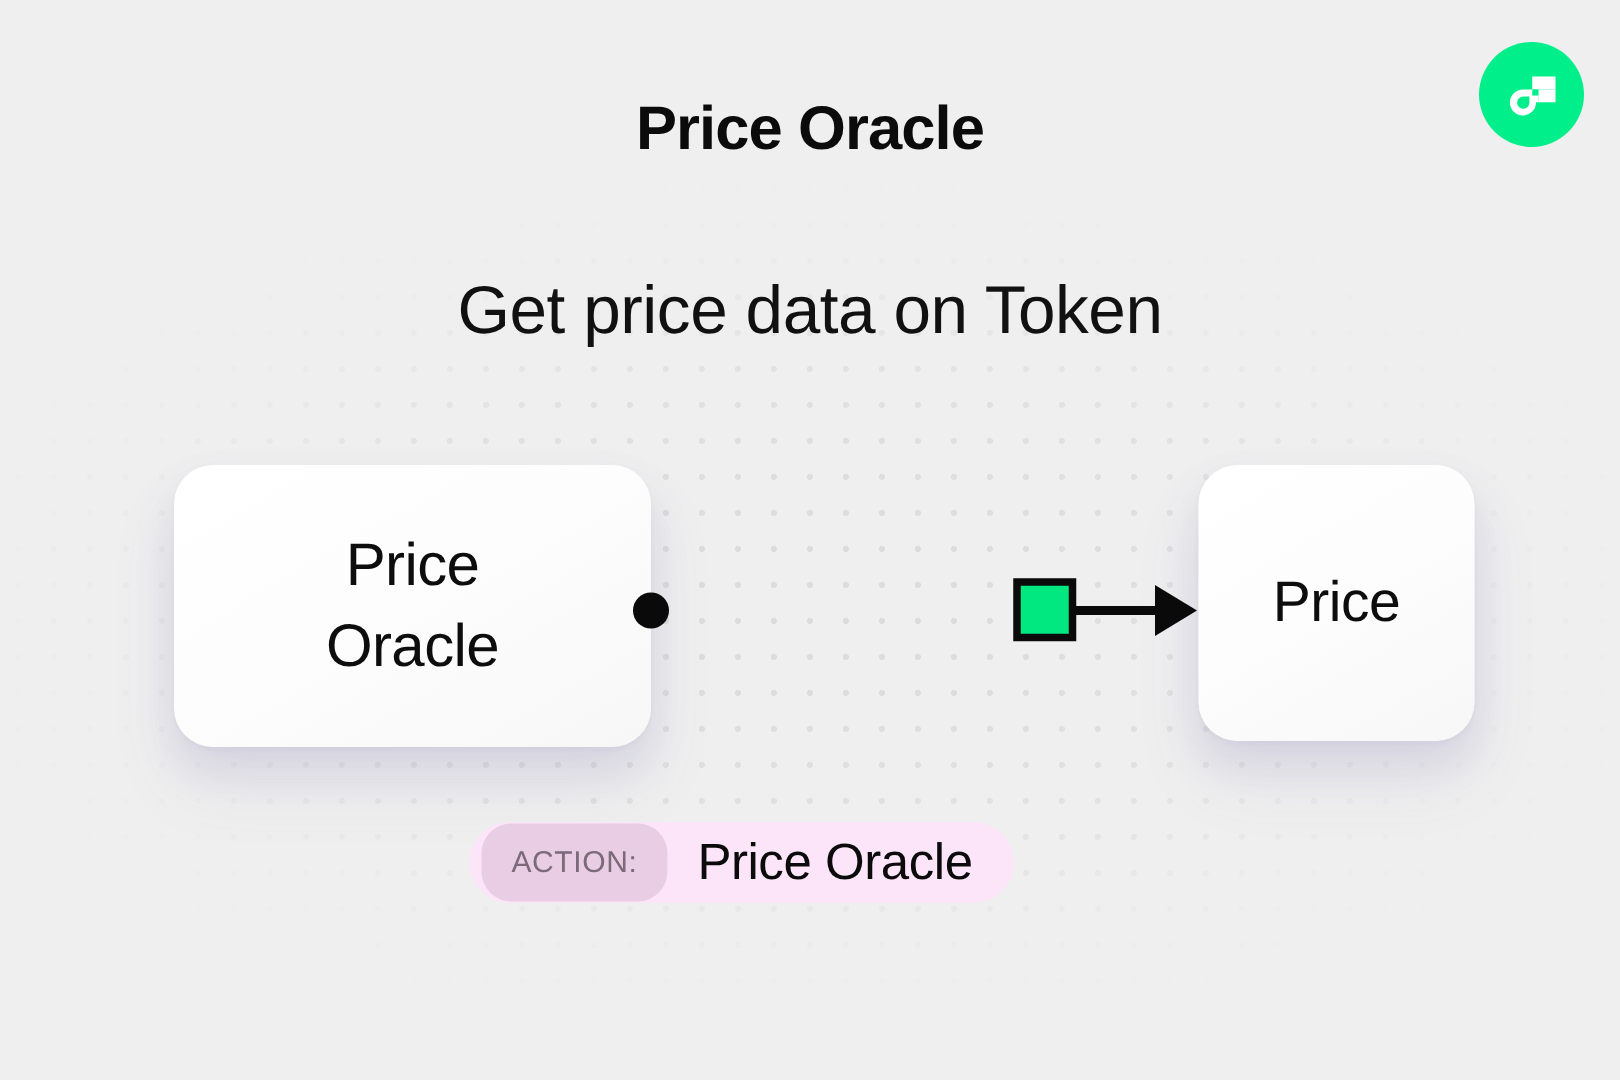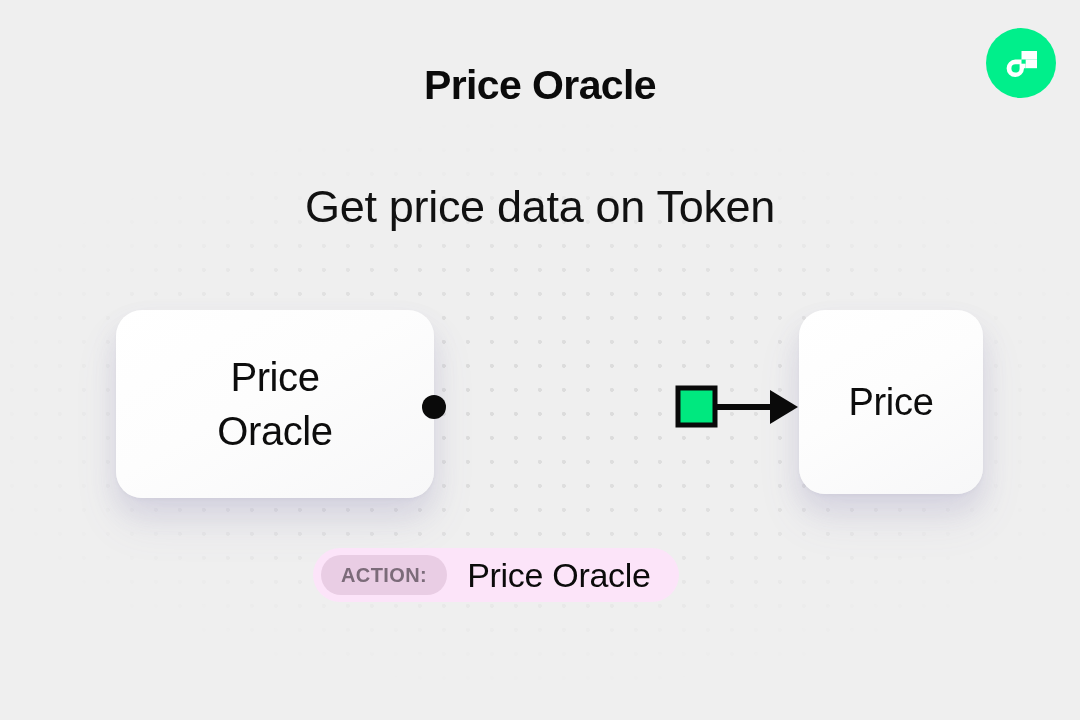--- a/index.html
+++ b/index.html
@@ -126,27 +126,27 @@
     display: flex;
     align-items: center;
     background: #fce4f9;
     border-radius: 27px;
     padding: 0 28px 0 8px;
   }
   #action-badge-tag {
     display: flex;
     align-items: center;
     justify-content: center;
-    height: 40px;
+    height: 52px;
     padding: 0 20px;
     border-radius: 20px;
     background: #e9cde4;
     color: #7b6b79;
     font-size: 20px;
-    font-weight: bold;
+    font-weight: normal;
     letter-spacing: 0.4px;
   }
   #action-badge-value {
     margin-left: 20px;
     font-size: 34px;
     letter-spacing: -0.3px;
     color: #0b0b0b;
   }
 </style>
 </head>

